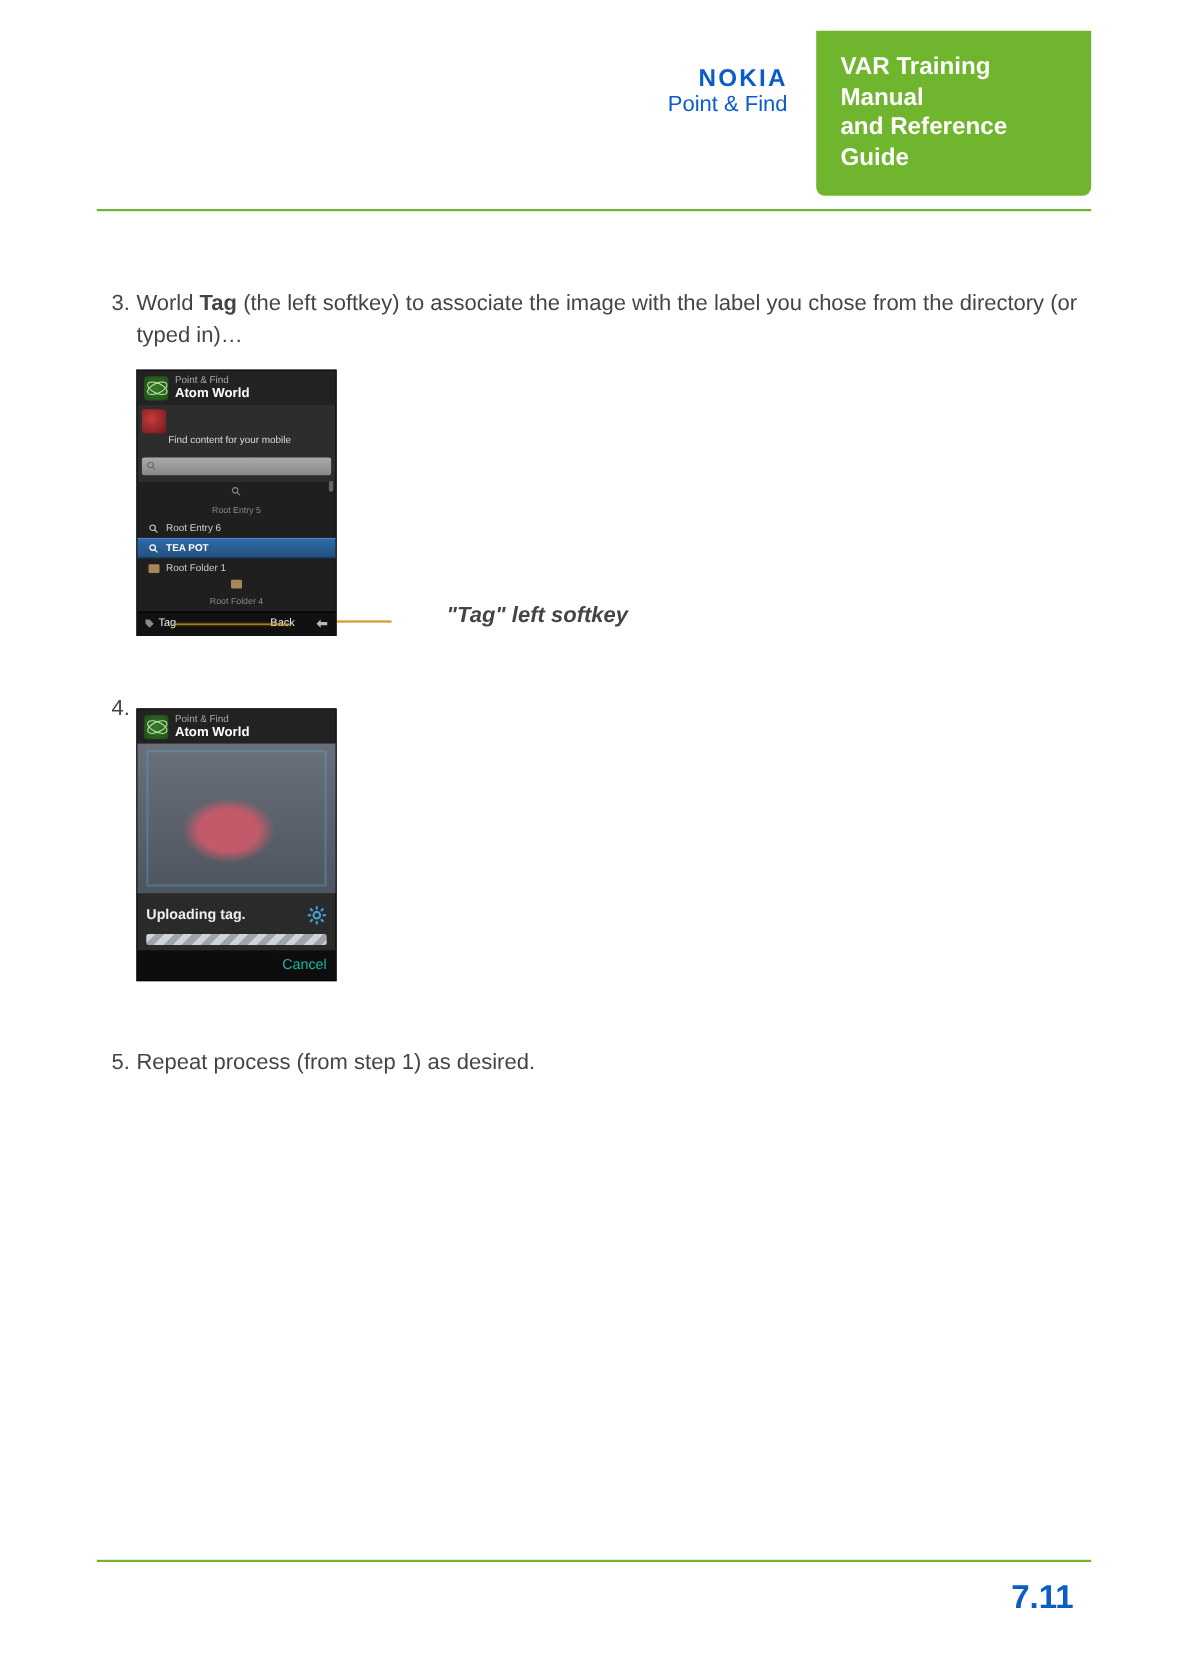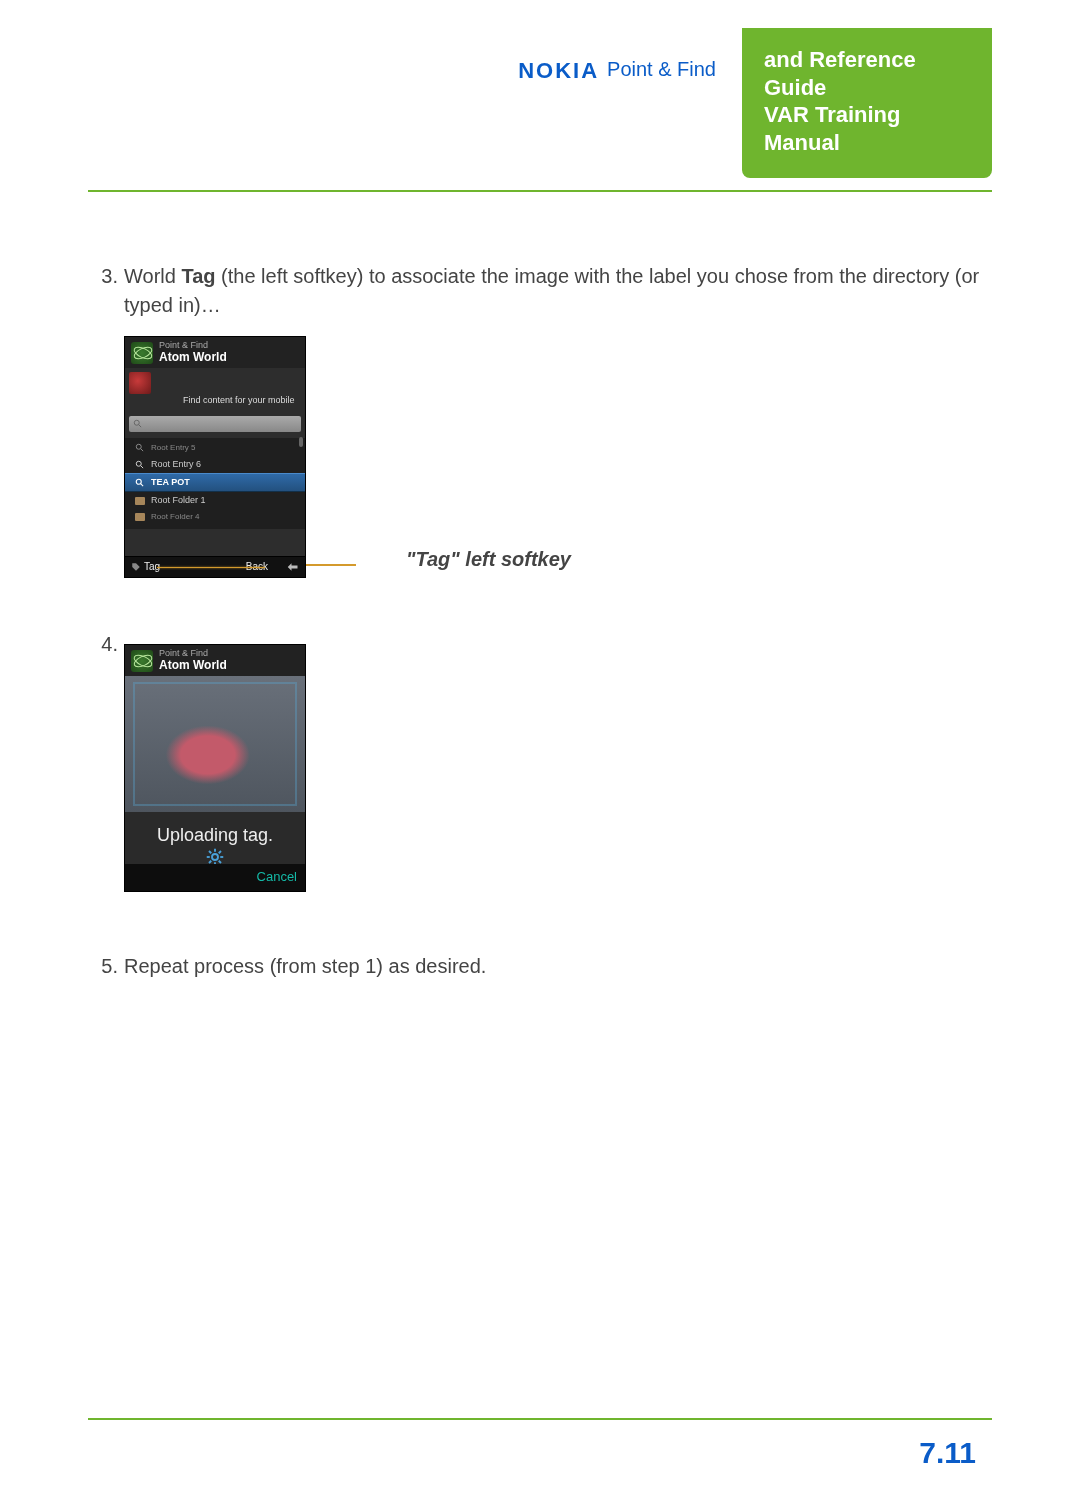--- a/index.html
+++ b/index.html
@@ -18,27 +18,28 @@
     position: relative;
   }
   .header-row {
     display: flex;
     justify-content: flex-end;
     align-items: stretch;
     gap: 26px;
   }
   .brand {
     display: flex;
-    align-items: flex-start;
+    align-items: flex-end;
     font-size: 22px;
     color: #0a58ca;
     font-weight: 400;
     padding-top: 30px;
     padding-bottom: 12px;
     white-space: nowrap;
+    flex-direction: column;
   }
   .brand .nokia {
     font-weight: 900;
     letter-spacing: 2px;
     font-size: 22px;
     color: #0a5cc8;
   }
   .brand .pnf {
     margin-left: 8px;
     font-weight: 400;
@@ -146,21 +147,20 @@
     width: 22px; height: 22px;
     background: radial-gradient(circle at 40% 40%, #c83a3a 0%, #6d1a1a 100%);
     border-radius: 2px;
     margin: 4px;
   }
   .find-text {
     font-size: 9px;
     color:#dcdcdc;
     padding: 0 6px 6px 28px;
     margin-top:-4px;
-    margin-left:30px;
   }
   .search-bar {
     margin: 3px 4px;
     height: 16px;
     background: linear-gradient(#aaa,#888);
     border-radius: 2px;
     display:flex;
     align-items:center;
     padding-left:4px;
   }
@@ -171,21 +171,21 @@
     padding: 2px 0 4px 0;
   }
   .list-item {
     display:flex;
     align-items:center;
     gap:6px;
     padding: 2px 10px;
     font-size: 9px;
     color:#ccc;
   }
-  .list-item.dim { color:#888; font-size:8px; }
+  .list-item.dim { color:#888; font-size:8px;flex-direction:column; }
   .list-item.sel {
     color:#fff;
     font-weight:700;
     background: linear-gradient(#2f6aa8,#23517f);
     border-top:1px solid #4a8acb;
     border-bottom:1px solid #12304a;
   }
   .mag-icon {
     width:10px;height:10px;
     display:inline-block;
@@ -248,23 +248,22 @@
     left:8px; right:8px; top:6px; bottom:6px;
     border:2px solid #5aa9d6;
     opacity:.35;
     pointer-events:none;
   }
   .upload-row {
     display:flex;
     align-items:center;
     justify-content:space-between;
     padding: 10px 8px 4px 8px;
-    font-size:18px;
-    font-weight:400;
-    flex-direction:column;
+    font-size:13px;
+    font-weight:700;
   }
   .gear-icon {
     width:18px;height:18px;
     color:#49a0d8;
   }
   .prog {
     margin: 4px 8px 0 8px;
     height:10px;
     background: repeating-linear-gradient(135deg,#cfd3d7 0 6px,#9ea4aa 6px 12px);
     border-radius:2px;
@@ -298,22 +297,22 @@
 </head>
 <body>
 
 <div class="page">
   <div class="header-row">
     <div class="brand">
       <span class="nokia">NOKIA</span>
       <span class="pnf">Point &amp; Find</span>
     </div>
     <div class="title-tab">
+      <div>VAR Training Manual</div>
       <div>and Reference Guide</div>
-      <div>VAR Training Manual</div>
     </div>
   </div>
   <hr class="hr-top">
 
   <div class="content">
     <ol class="steps">
 
       <li>
         <span class="num">3.</span>
         <div class="body">

